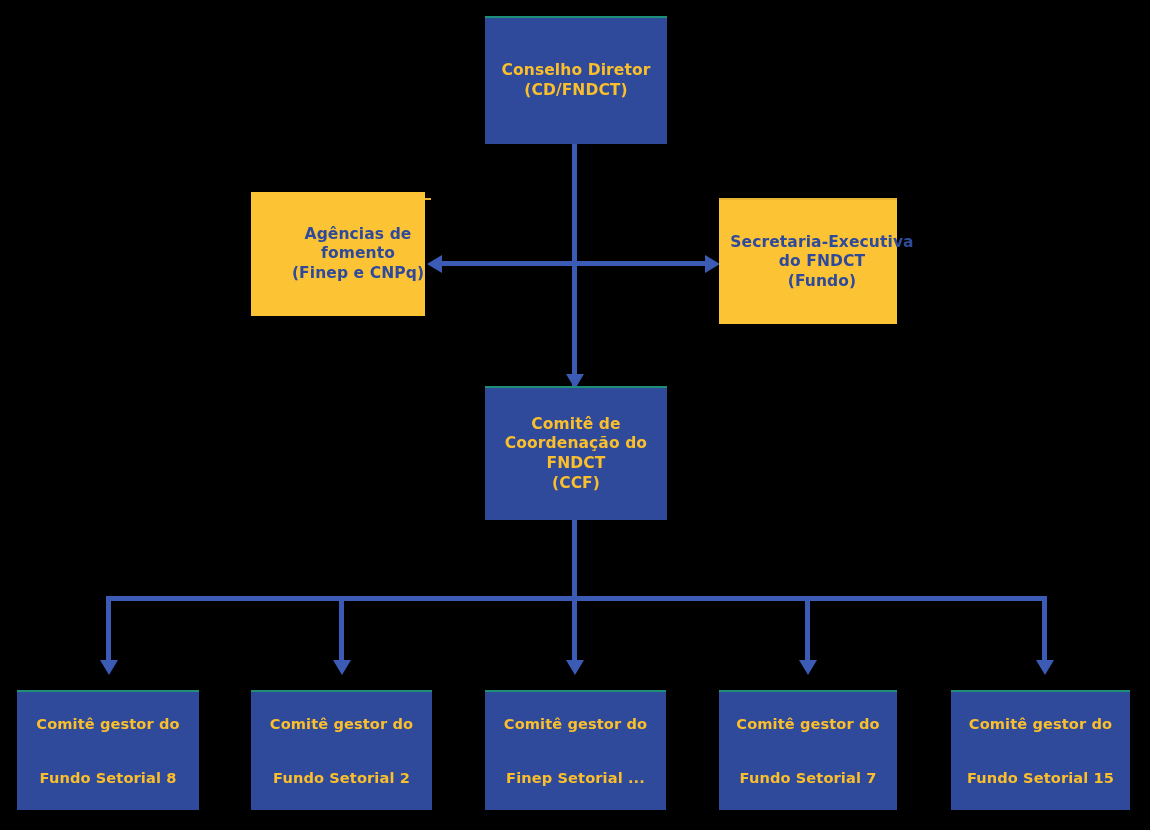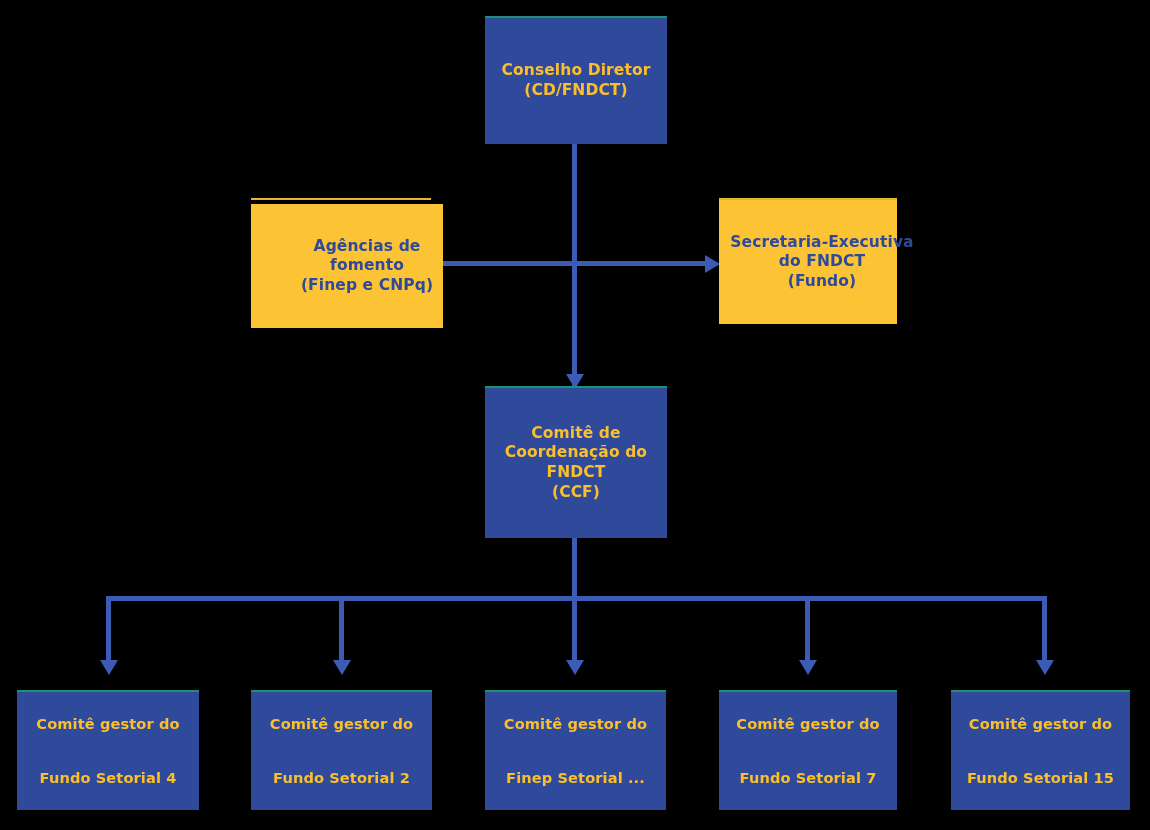--- a/index.html
+++ b/index.html
@@ -113,45 +113,45 @@
   <div class="vline" style="left:1042px; top:596px; height:68px;"></div>
   <div class="arrow-down" style="left:1035.5px; top:660px;"></div>
 
   <div class="hairline" style="left:485px; top:16px; width:182px;"></div>
   <div class="node blue fs15" style="left:485px; top:18px; width:182px; height:126px;">
     <span class="ln">Conselho Diretor</span>
     <span class="ln">(CD/FNDCT)</span>
   </div>
 
   <div class="hairline gold" style="left:251px; top:198px; width:180px;"></div>
-  <div class="node yellow fs15" style="left:251px; top:204px; width:192px; height:124px;padding-left:44px;">
+  <div class="node yellow fs15" style="left:251px; top:192px; width:174px; height:124px;padding-left:44px;">
     <span class="ln">Agências de</span>
     <span class="ln">fomento</span>
     <span class="ln">(Finep e CNPq)</span>
   </div>
 
   <div class="hairline gold" style="left:719px; top:198px; width:178px;"></div>
   <div class="node yellow fs15" style="left:719px; top:200px; width:178px; height:124px;padding-left:32px;">
     <span class="ln">Secretaria-Executiva</span>
     <span class="ln">do FNDCT</span>
     <span class="ln">(Fundo)</span>
   </div>
 
   <div class="hairline" style="left:485px; top:386px; width:182px;"></div>
-  <div class="node blue fs15" style="left:485px; top:388px; width:182px; height:150px;">
+  <div class="node blue fs15" style="left:485px; top:388px; width:182px; height:132px;">
     <span class="ln">Comitê de</span>
     <span class="ln">Coordenação do</span>
     <span class="ln">FNDCT</span>
     <span class="ln">(CCF)</span>
   </div>
 
   <div class="hairline" style="left:17px; top:690px; width:182px;"></div>
   <div class="node blue fs14" style="left:17px; top:692px; width:182px; height:118px;">
     <span class="ln">Comitê gestor do</span>
-    <span class="ln">Fundo Setorial 4</span>
+    <span class="ln">Fundo Setorial 8</span>
   </div>
 
   <div class="hairline" style="left:251px; top:690px; width:181px;"></div>
   <div class="node blue fs14" style="left:251px; top:692px; width:181px; height:118px;">
     <span class="ln">Comitê gestor do</span>
     <span class="ln">Fundo Setorial 2</span>
   </div>
 
   <div class="hairline" style="left:485px; top:690px; width:181px;"></div>
   <div class="node blue fs14" style="left:485px; top:692px; width:181px; height:118px;">

